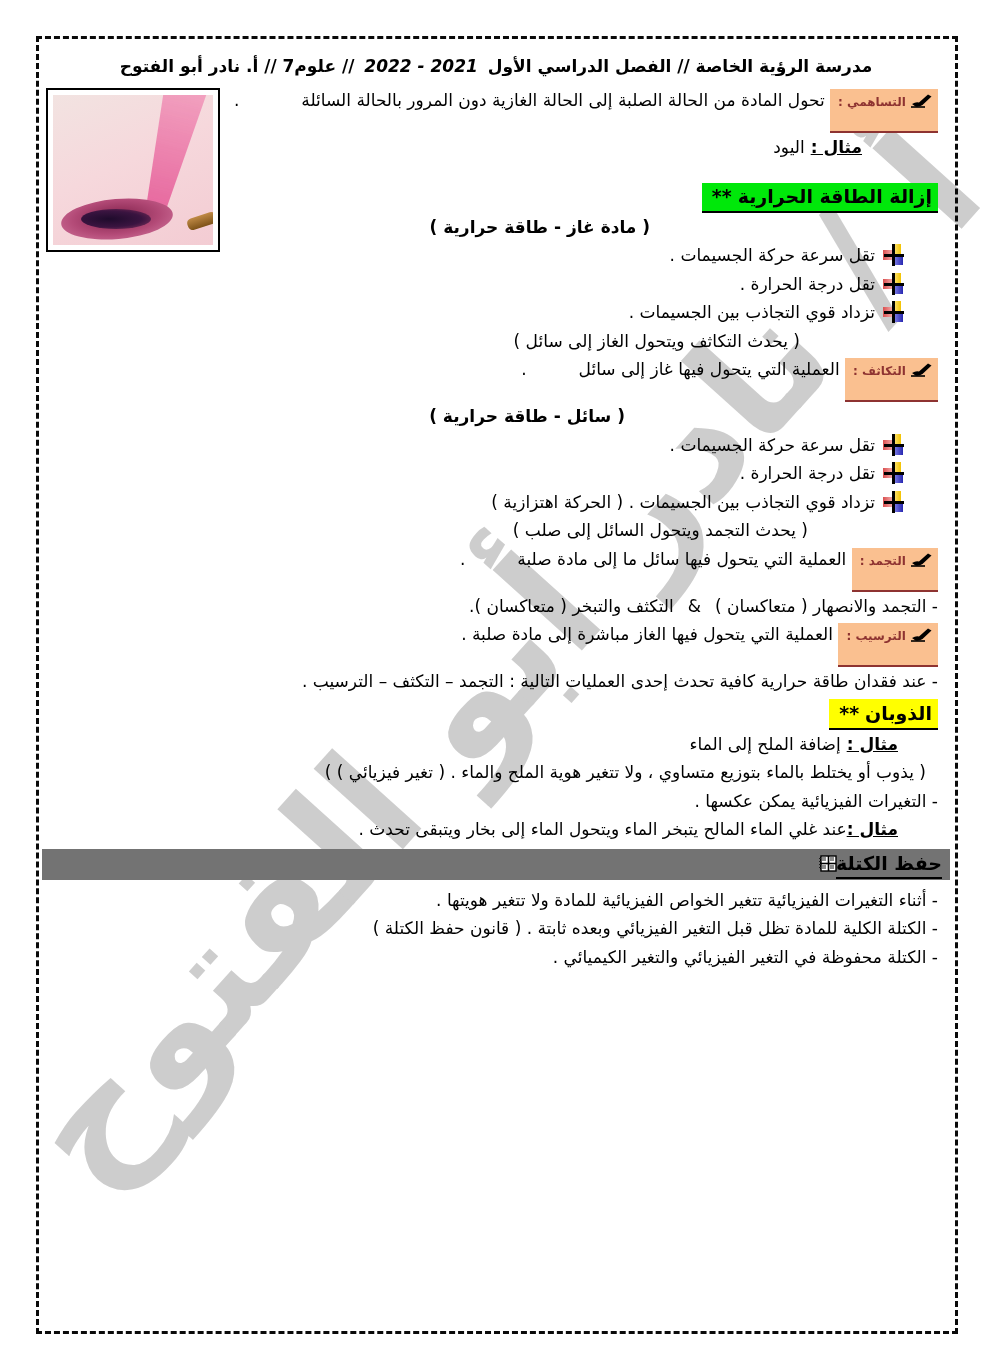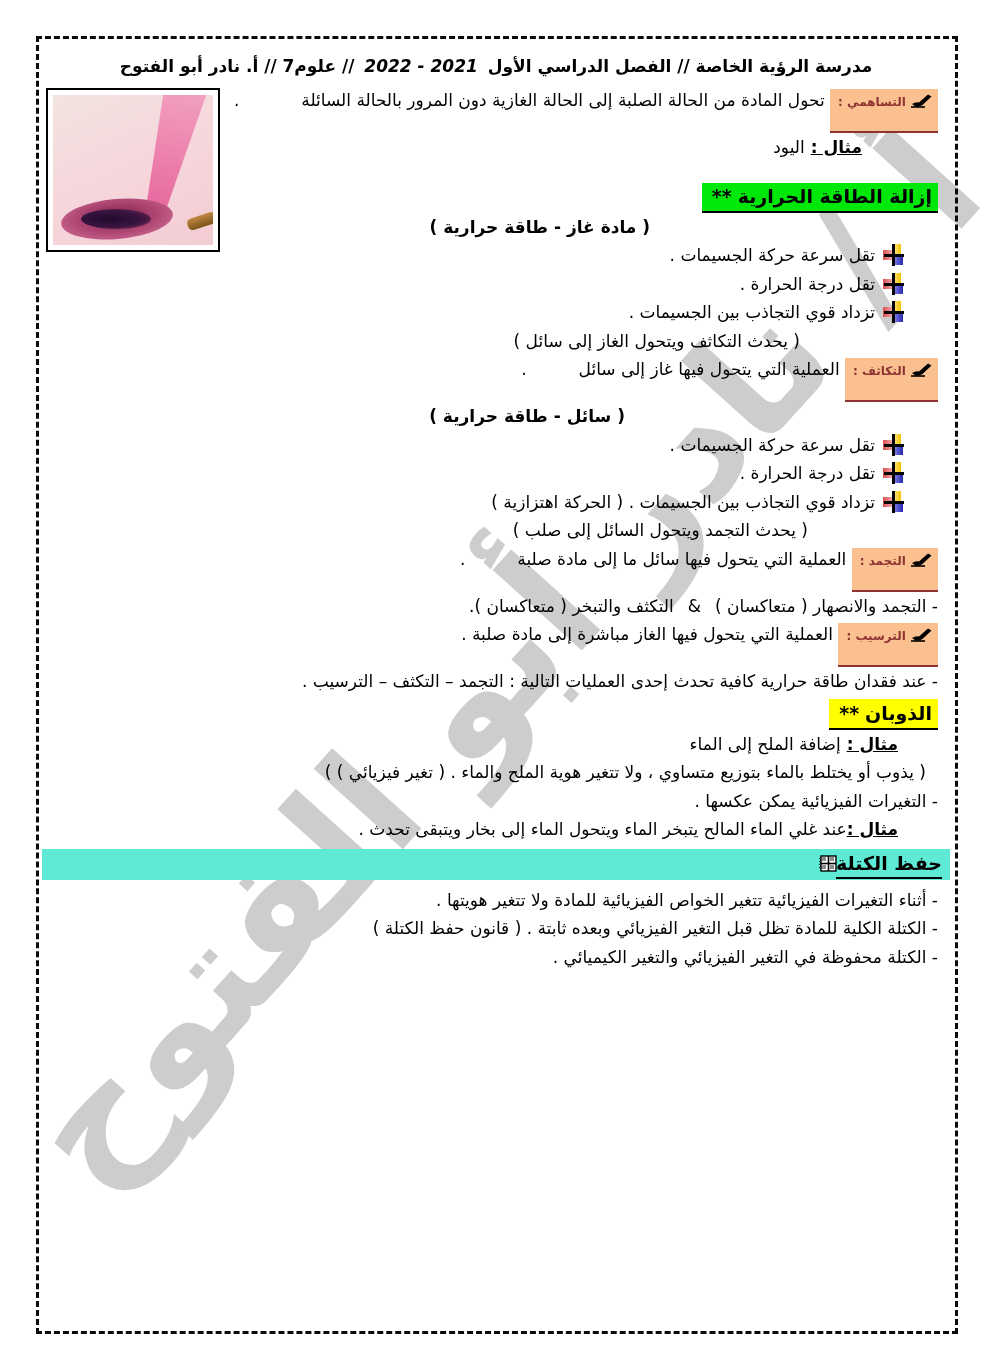--- a/index.html
+++ b/index.html
@@ -90,21 +90,21 @@
   .crystals{
     position:absolute;bottom:16px;left:28px;width:70px;height:20px;border-radius:50%;
     background:radial-gradient(ellipse at 40% 50%,#1f0b2c 0%,#3a1440 55%,rgba(60,20,70,.2) 100%);
   }
   .handle{
     position:absolute;bottom:18px;right:-4px;width:30px;height:12px;border-radius:5px;
     background:linear-gradient(#c08a46,#7d5218);transform:rotate(-18deg);
   }
   
   .mass-bar{
-    position:relative;height:31px;background:#5eead4;margin:5px 0 6px 0;
+    position:relative;height:31px;background:#737373;margin:5px 0 6px 0;
   }
   .mass-title{
     position:absolute;right:8px;top:1px;font-weight:bold;font-size:19px;
     border-bottom:2px solid #000;line-height:27px;
   }
   .mass-icon{position:absolute;right:112px;top:5px;width:22px;height:20px;}
   .pen-icon{display:inline-block;width:24px;height:15px;vertical-align:-2px;}
 </style>
 </head>
 <body>

